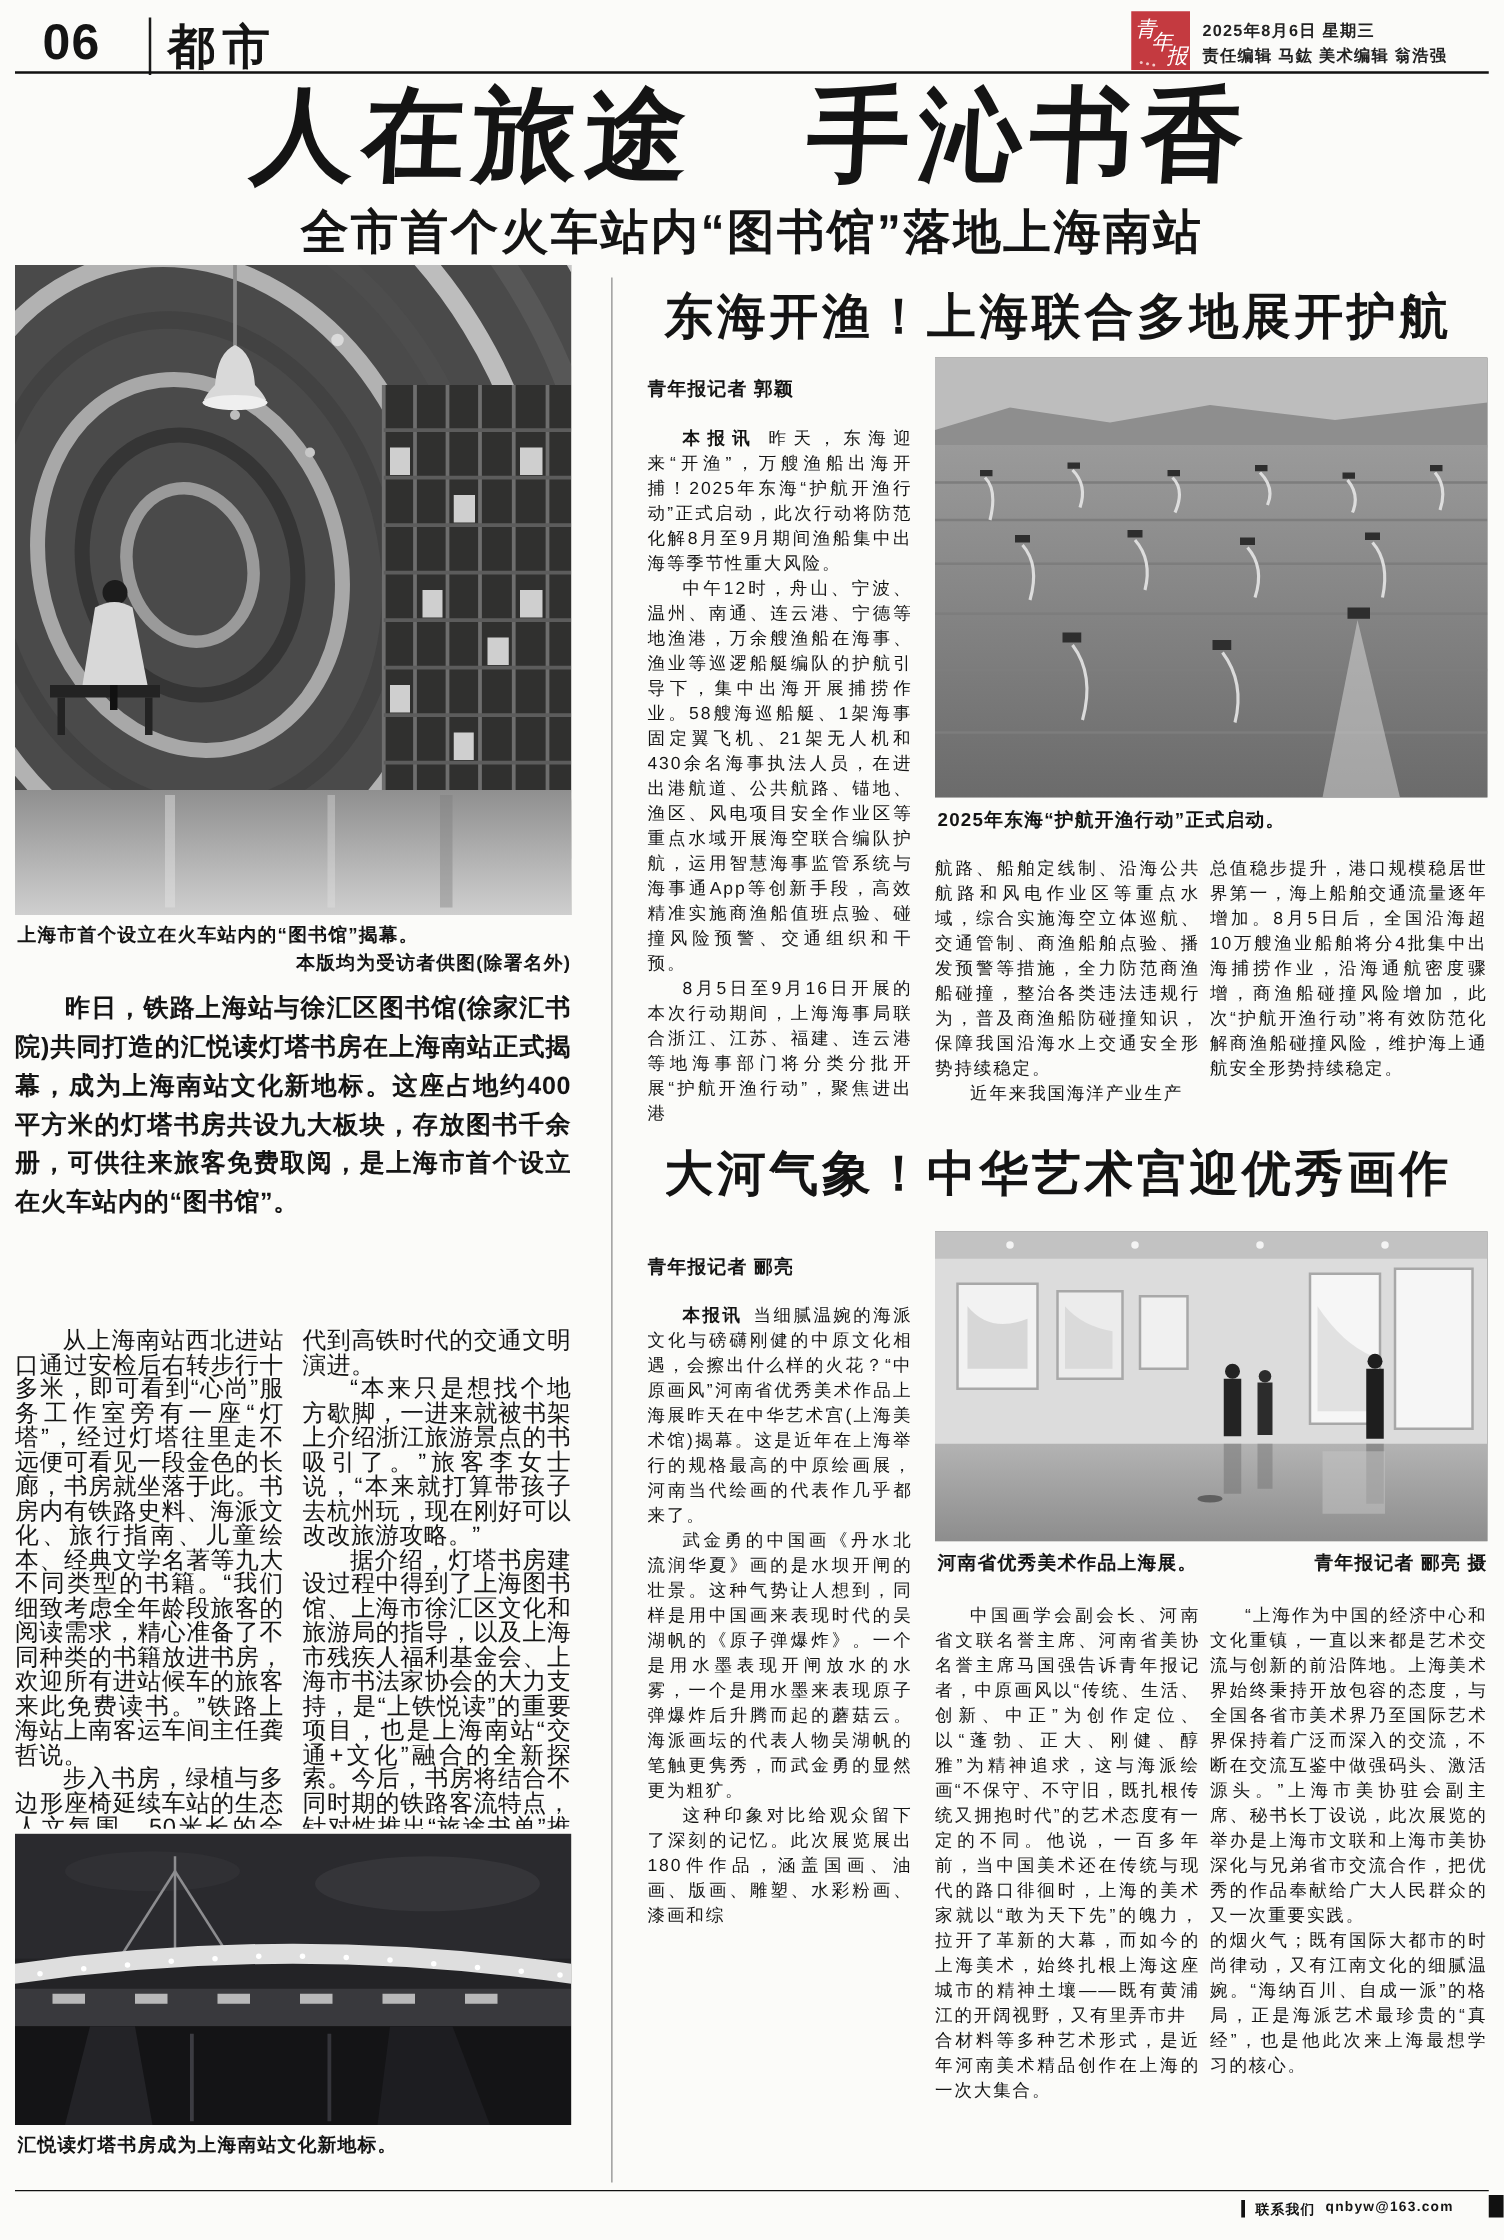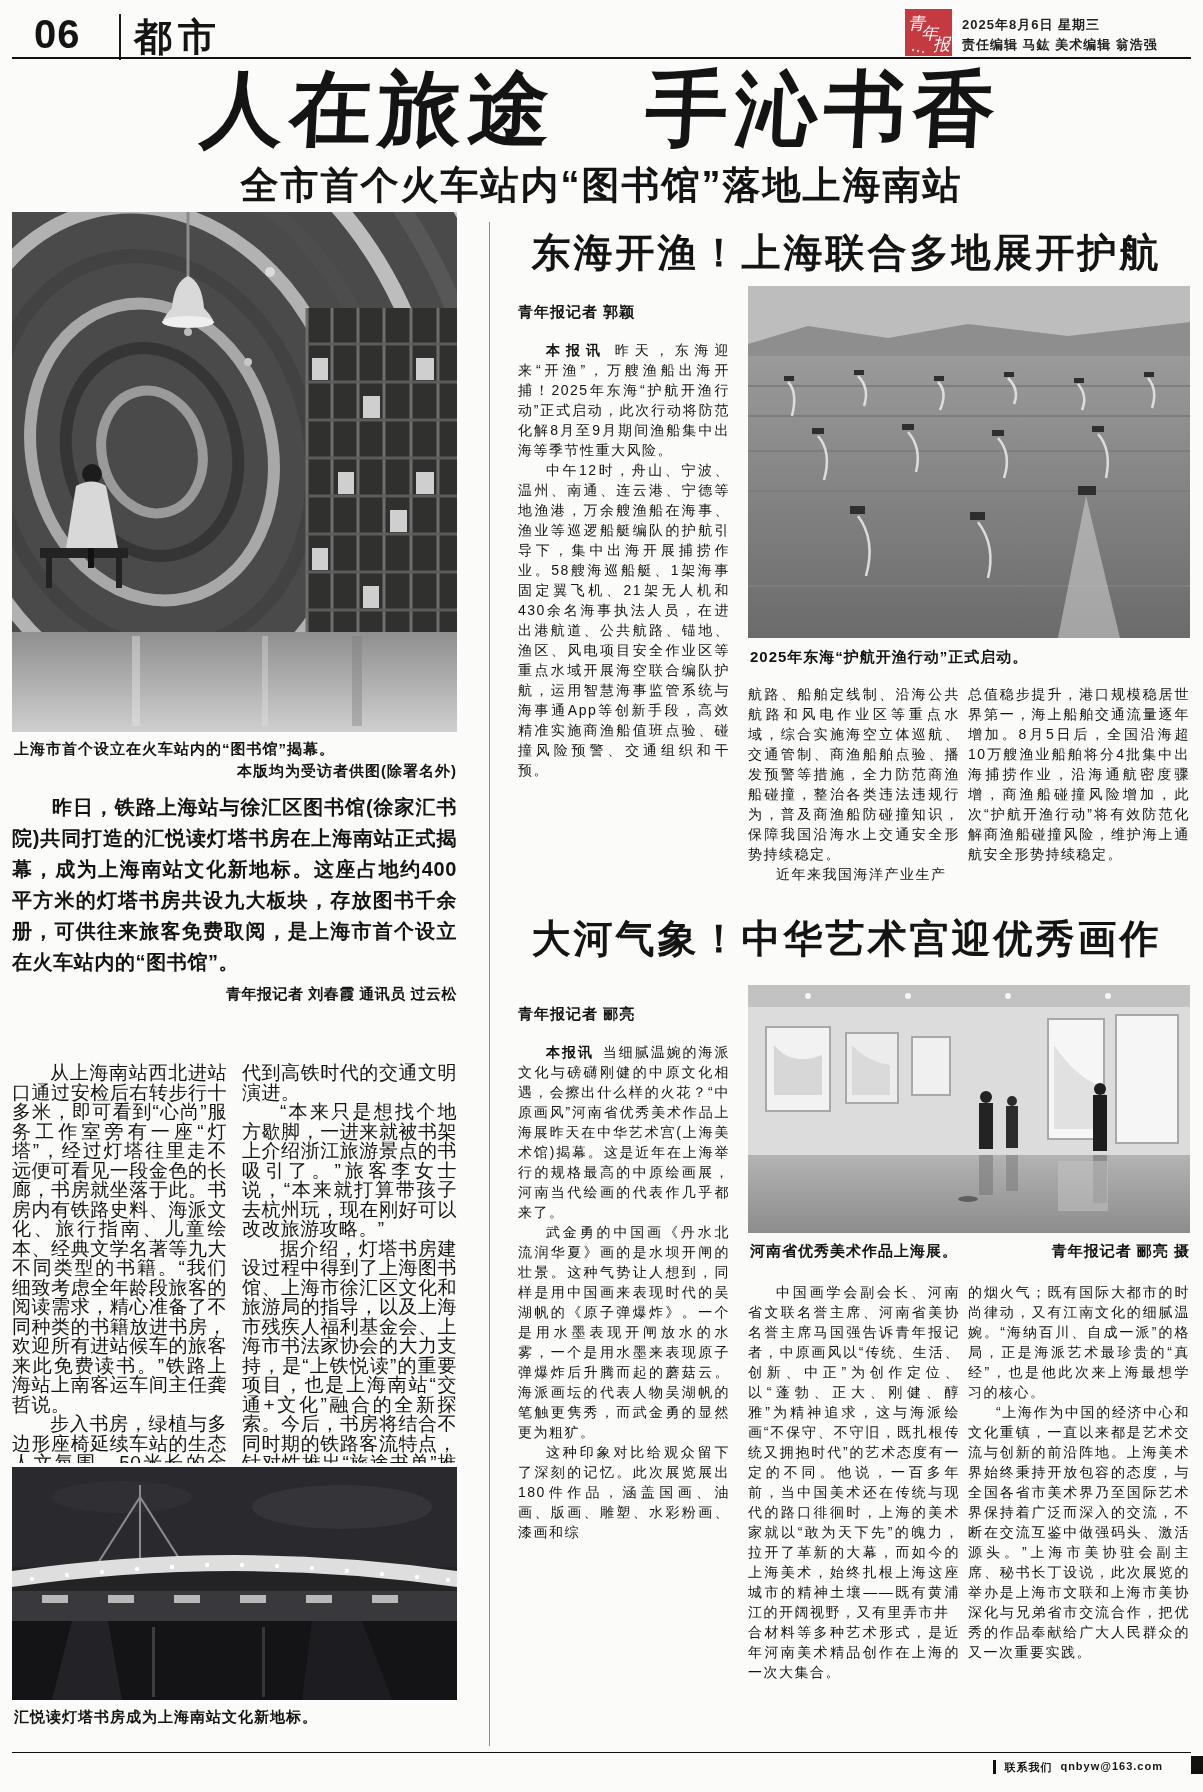--- a/index.html
+++ b/index.html
@@ -151,21 +151,20 @@
     <rect x="76" y="336" width="6" height="20" fill="#111"></rect>
     <circle cx="258" cy="60" r="5" fill="#dadada"></circle>
       <circle cx="236" cy="150" r="4" fill="#c7c7c7"></circle>
   </svg>
 </div>
 <div class="abs cap" style="left:14px; top:738px; width:443px;">上海市首个设立在火车站内的“图书馆”揭幕。</div>
 <div class="abs cap right" style="left:14px; top:760px; width:443px;">本版均为受访者供图(除署名外)</div>
 
 <p class="abs intro" style="left:12px; top:792px; width:445px;">
   <span>昨日，铁路上海站与徐汇区图书馆(徐家汇书院)共同打造的汇悦读灯塔书房在上海南站正式揭幕，成为上海南站文化新地标。这座占地约400平方米的灯塔书房共设九大板块，存放图书千余册，可供往来旅客免费取阅，是上海市首个设立在火车站内的“图书馆”。</span>
-  <span class="intro-byline">青年报记者 刘春霞 通讯员 过云松</span>
 </p>
 
 <div class="abs lb-wrap lb" style="left:12px; top:1063px; width:445px; height:400px;">
   <div class="lcol col" style="height:400px;">
     <p class="para indent">从上海南站西北进站口通过安检后右转步行十多米，即可看到“心尚”服务工作室旁有一座“灯塔”，经过灯塔往里走不远便可看见一段金色的长廊，书房就坐落于此。书房内有铁路史料、海派文化、旅行指南、儿童绘本、经典文学名著等九大不同类型的书籍。“我们细致考虑全年龄段旅客的阅读需求，精心准备了不同种类的书籍放进书房，欢迎所有进站候车的旅客来此免费读书。”铁路上海站上南客运车间主任龚哲说。</p>
     <p class="para indent">步入书房，绿植与多边形座椅延续车站的生态人文氛围，50米长的金色钢铁拱廊分成三段层层递高，既承袭了中西融合的木质金字拱廊意象，又暗合从蒸汽时</p>
   </div>
   <div class="lcol col" style="height:400px;">
     <p class="para">代到高铁时代的交通文明演进。</p>
     <p class="para indent">“本来只是想找个地方歇脚，一进来就被书架上介绍浙江旅游景点的书吸引了。”旅客李女士说，“本来就打算带孩子去杭州玩，现在刚好可以改改旅游攻略。”</p>
@@ -219,20 +218,21 @@
 <div class="abs cap" style="left:14px; top:1706px; width:443px;">汇悦读灯塔书房成为上海南站文化新地标。</div>
 
 <div class="abs arthead" style="left:490px; top:226px; width:713px;">东海开渔！上海联合多地展开护航</div>
 
 <div class="abs col rb" style="left:518px; top:298px; width:212px; height:600px;">
   <div class="byline">青年报记者 郭颖</div>
   <p class="para indent">
     <b class="news-label">本报讯</b><span>昨天，东海迎来“开渔”，万艘渔船出海开捕！2025年东海“护航开渔行动”正式启动，此次行动将防范化解8月至9月期间渔船集中出海等季节性重大风险。</span>
   </p>
   <p class="para indent">中午12时，舟山、宁波、温州、南通、连云港、宁德等地渔港，万余艘渔船在海事、渔业等巡逻船艇编队的护航引导下，集中出海开展捕捞作业。58艘海巡船艇、1架海事固定翼飞机、21架无人机和430余名海事执法人员，在进出港航道、公共航路、锚地、渔区、风电项目安全作业区等重点水域开展海空联合编队护航，运用智慧海事监管系统与海事通App等创新手段，高效精准实施商渔船值班点验、碰撞风险预警、交通组织和干预。</p>
+  <p class="para indent">8月5日至9月16日开展的本次行动期间，上海海事局联合浙江、江苏、福建、连云港等地海事部门将分类分批开展“护航开渔行动”，聚焦进出港</p>
 </div>
 
 <div class="abs photo" style="left:748px; top:286px; width:442px; height:352px;">
   <svg width="442" height="352" viewBox="0 0 442 352">
     <defs>
       <linearGradient id="sea" x1="0" y1="0" x2="0" y2="1">
         <stop offset="0" stop-color="#9a9a9a"></stop>
           <stop offset="1" stop-color="#6b6b6b"></stop>
       </linearGradient>
     </defs>
@@ -343,22 +343,22 @@
 <div class="abs caprow" style="left:750px; top:1240px; width:440px;">
   <span class="cap">河南省优秀美术作品上海展。</span>
   <span class="cap">青年报记者 郦亮 摄</span>
 </div>
 
 <div class="abs col rb" style="left:748px; top:1282px; width:212px; height:478px;">
   <p class="para indent">中国画学会副会长、河南省文联名誉主席、河南省美协名誉主席马国强告诉青年报记者，中原画风以“传统、生活、创新、中正”为创作定位、以“蓬勃、正大、刚健、醇雅”为精神追求，这与海派绘画“不保守、不守旧，既扎根传统又拥抱时代”的艺术态度有一定的不同。他说，一百多年前，当中国美术还在传统与现代的路口徘徊时，上海的美术家就以“敢为天下先”的魄力，拉开了革新的大幕，而如今的上海美术，始终扎根上海这座城市的精神土壤——既有黄浦江的开阔视野，又有里弄市井</p>
   <p class="para">合材料等多种艺术形式，是近年河南美术精品创作在上海的一次大集合。</p>
 </div>
 <div class="abs col rb" style="left:968px; top:1282px; width:222px; height:478px;">
+  <p class="para indent">“上海作为中国的经济中心和文化重镇，一直以来都是艺术交流与创新的前沿阵地。上海美术界始终秉持开放包容的态度，与全国各省市美术界乃至国际艺术界保持着广泛而深入的交流，不断在交流互鉴中做强码头、激活源头。”上海市美协驻会副主席、秘书长丁设说，此次展览的举办是上海市文联和上海市美协深化与兄弟省市交流合作，把优秀的作品奉献给广大人民群众的又一次重要实践。</p>
   <p class="para">的烟火气；既有国际大都市的时尚律动，又有江南文化的细腻温婉。“海纳百川、自成一派”的格局，正是海派艺术最珍贵的“真经”，也是他此次来上海最想学习的核心。</p>
-  <p class="para indent">“上海作为中国的经济中心和文化重镇，一直以来都是艺术交流与创新的前沿阵地。上海美术界始终秉持开放包容的态度，与全国各省市美术界乃至国际艺术界保持着广泛而深入的交流，不断在交流互鉴中做强码头、激活源头。”上海市美协驻会副主席、秘书长丁设说，此次展览的举办是上海市文联和上海市美协深化与兄弟省市交流合作，把优秀的作品奉献给广大人民群众的又一次重要实践。</p>
 </div>
 
 <div class="abs frule" style="left:12px; width:1179px; top:1752px;"></div>
 <div class="abs footer" style="right:40px; top:1760px;">
   <span class="fmark"></span>
   <span>联系我们</span>
   <span>qnbyw@163.com</span>
 </div>
 <div class="abs edgemark" style="right:0; top:1756px;"></div>
 

